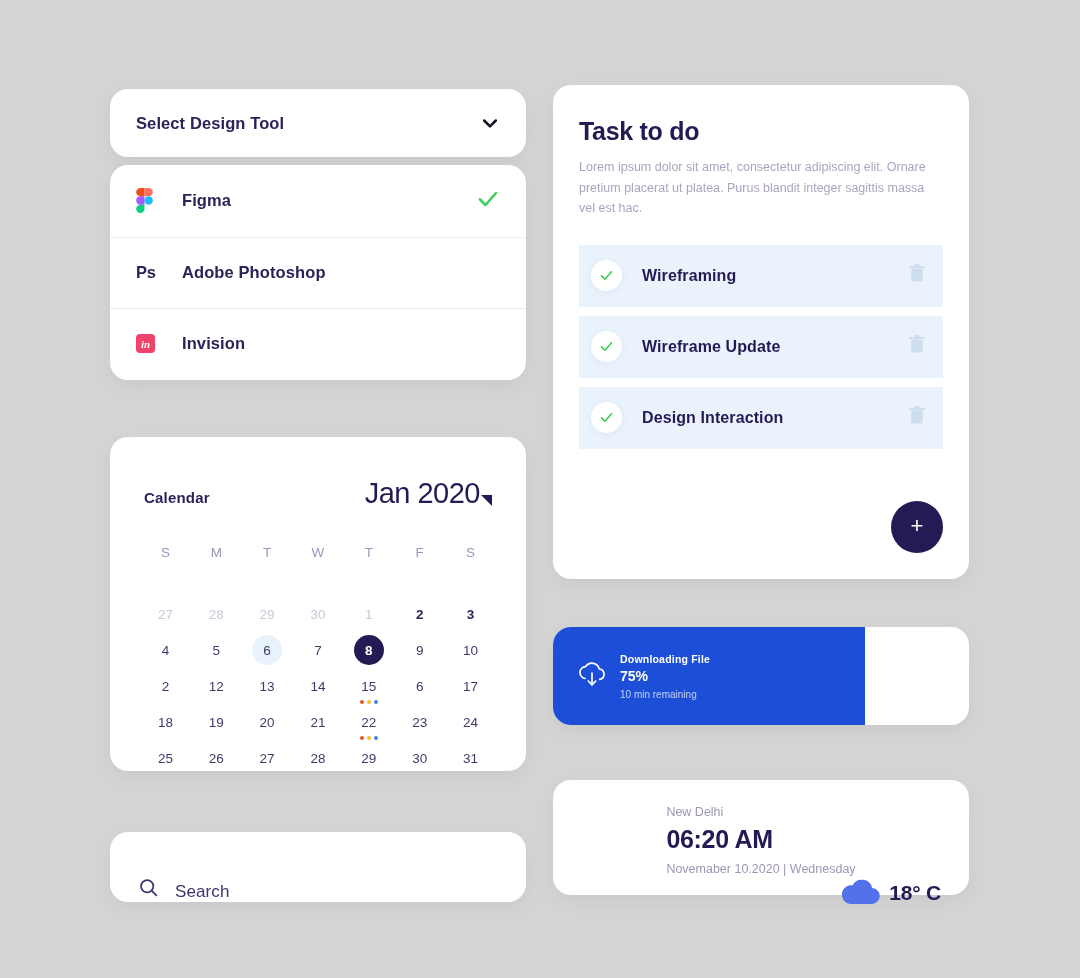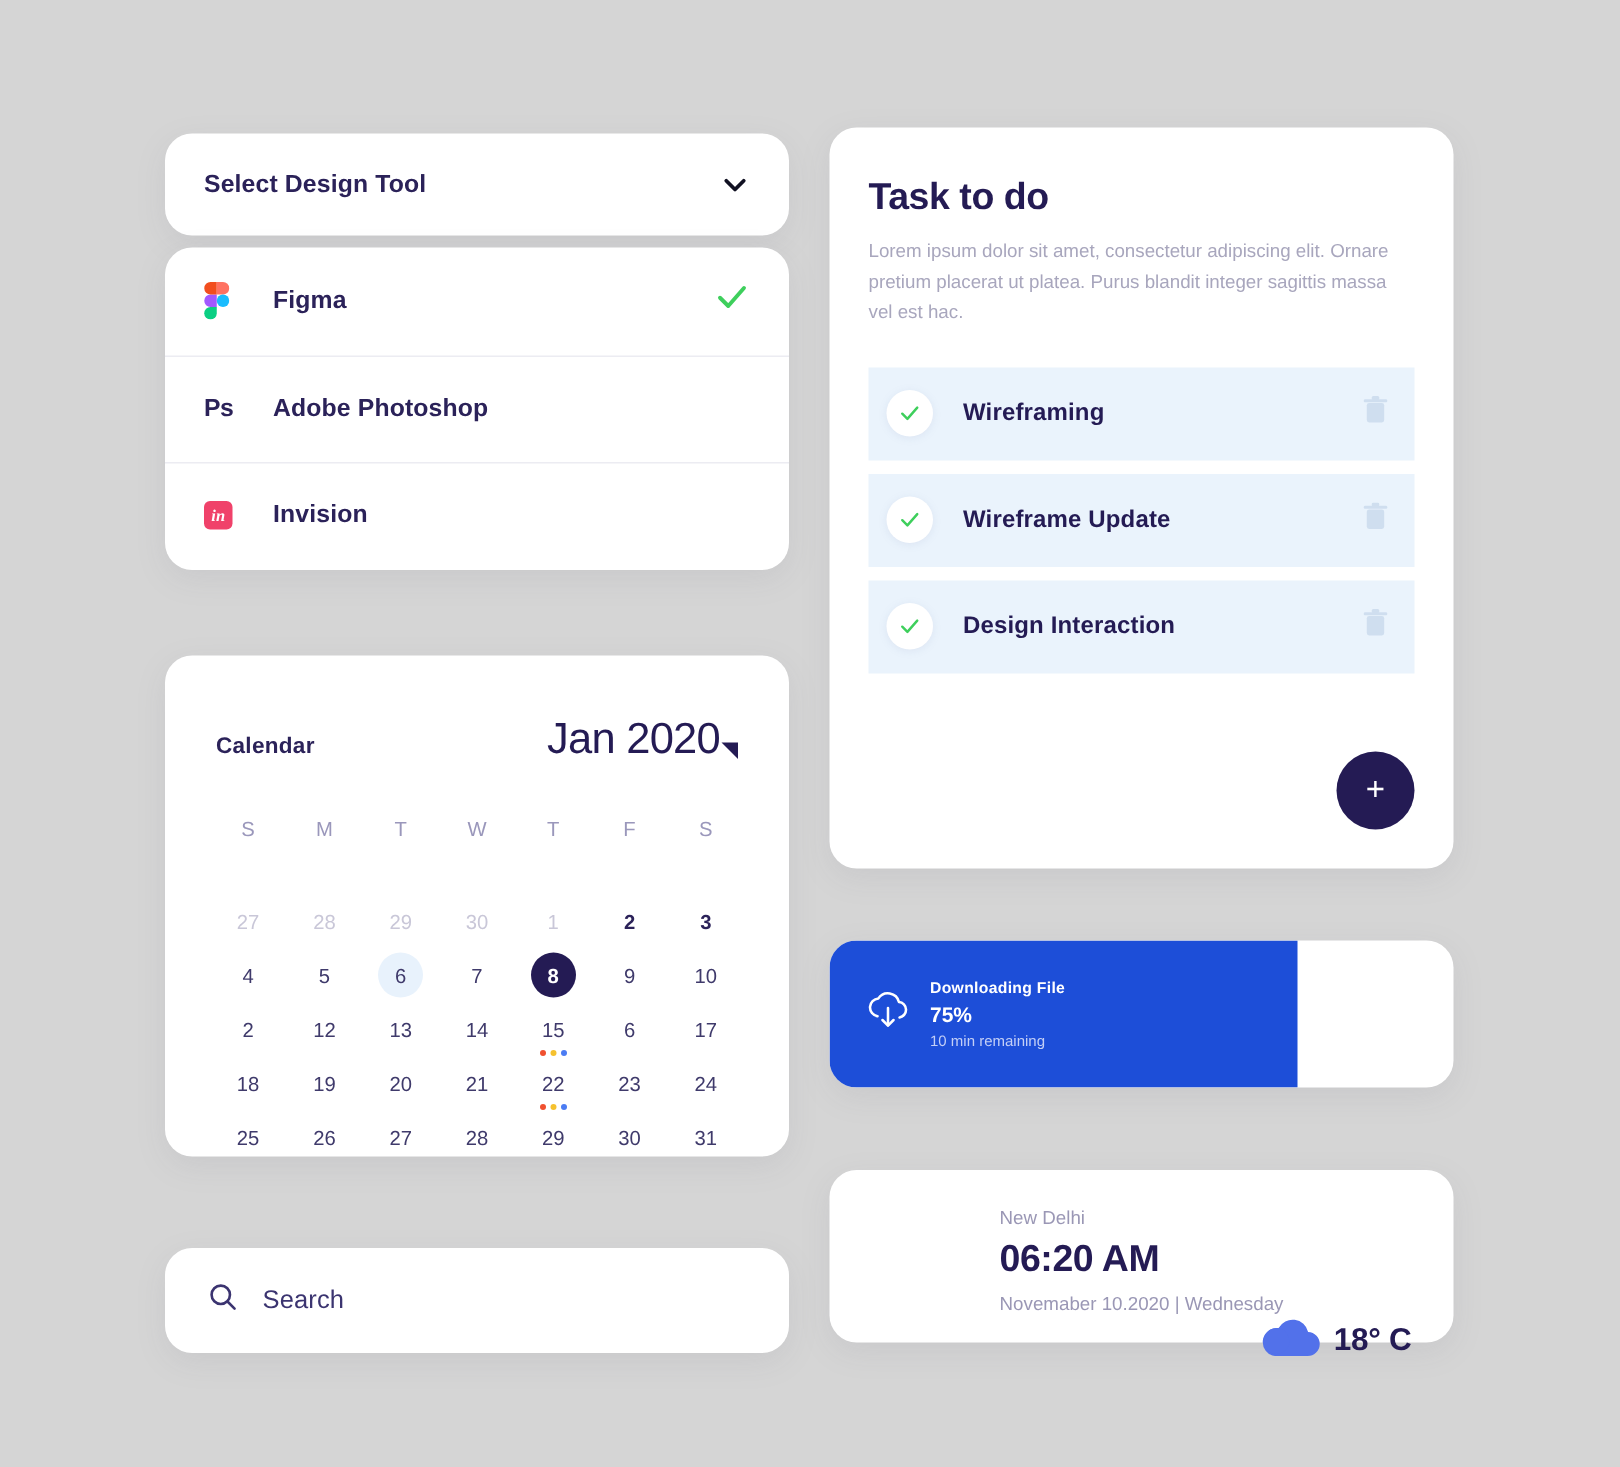--- a/index.html
+++ b/index.html
@@ -120,21 +120,21 @@
     background: #241b54; color: #ffffff; font-weight: bold;
   }
   .cal-dots {
     position: absolute; bottom: 0px; display: flex; gap: 3px;
   }
   .cal-dot { width: 4px; height: 4px; border-radius: 50%; }
 
   
   #search-card {
     left: 110px; top: 832px; width: 416px; height: 70px;
-    display: flex; align-items: center; padding: 0 28px;
+    display: flex; align-items: flex-end; padding: 0 28px;
   }
   .search-text {
     font-size: 17px; color: #3b3470; margin-left: 16px; letter-spacing: 0.1px;
   }
 
   
   #task-card {
     left: 553px; top: 85px; width: 416px; height: 494px;
     padding: 32px 26px 0 26px;
   }

